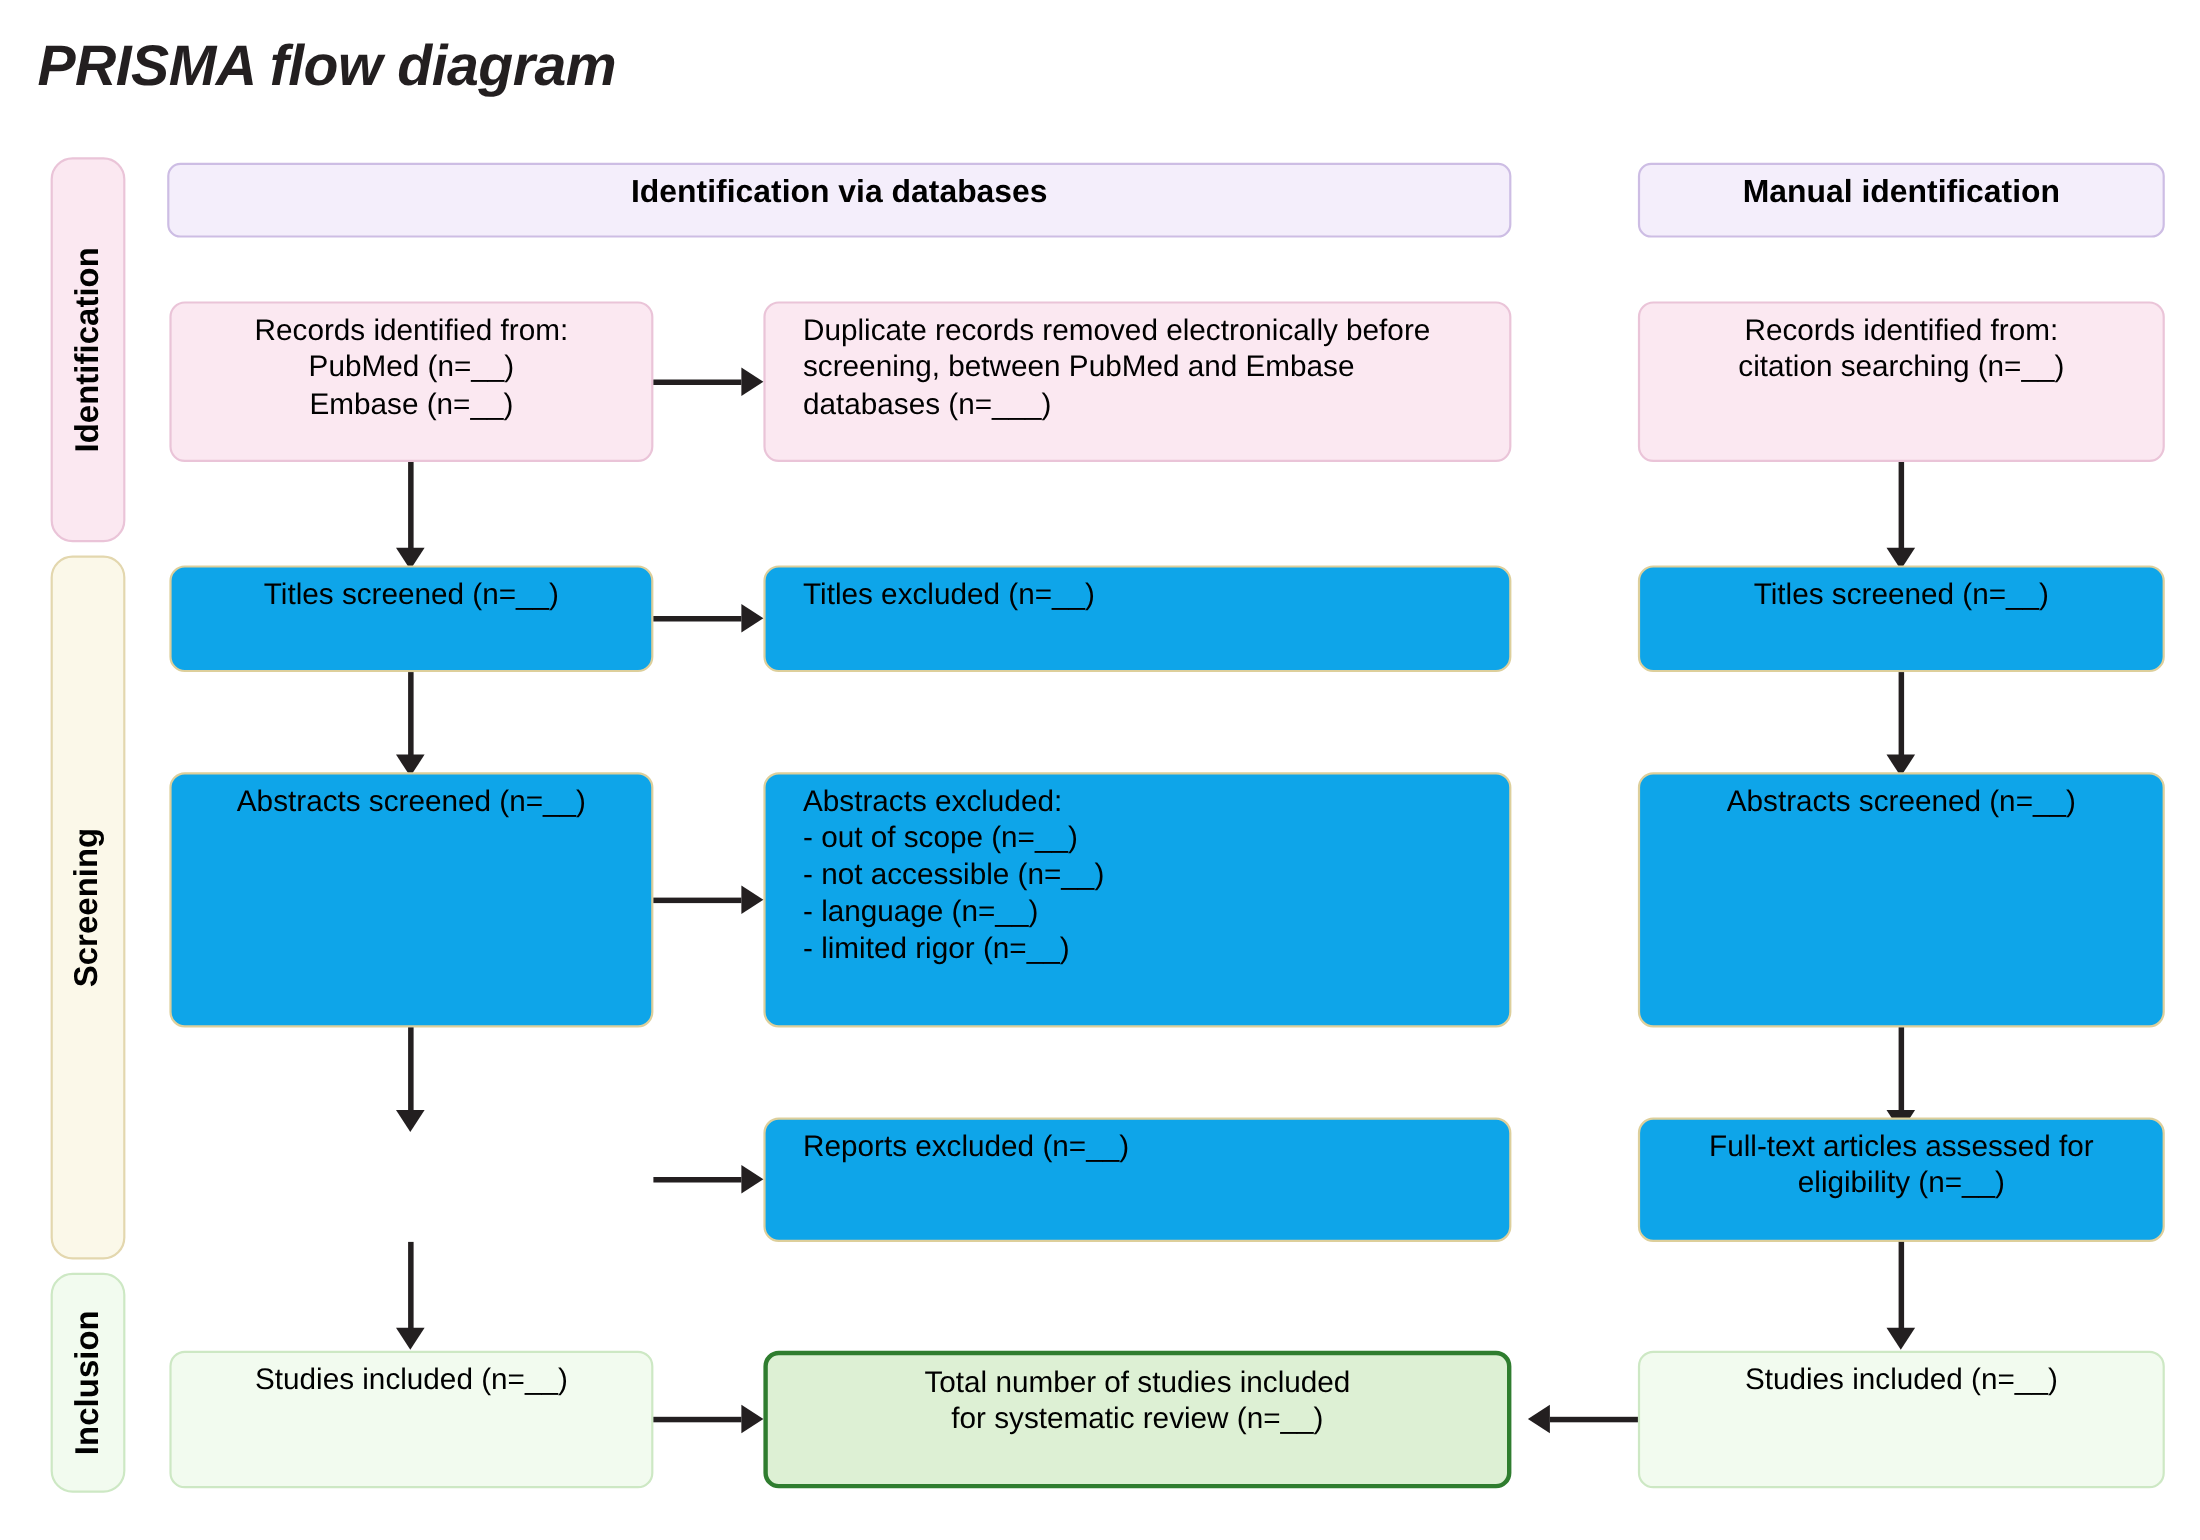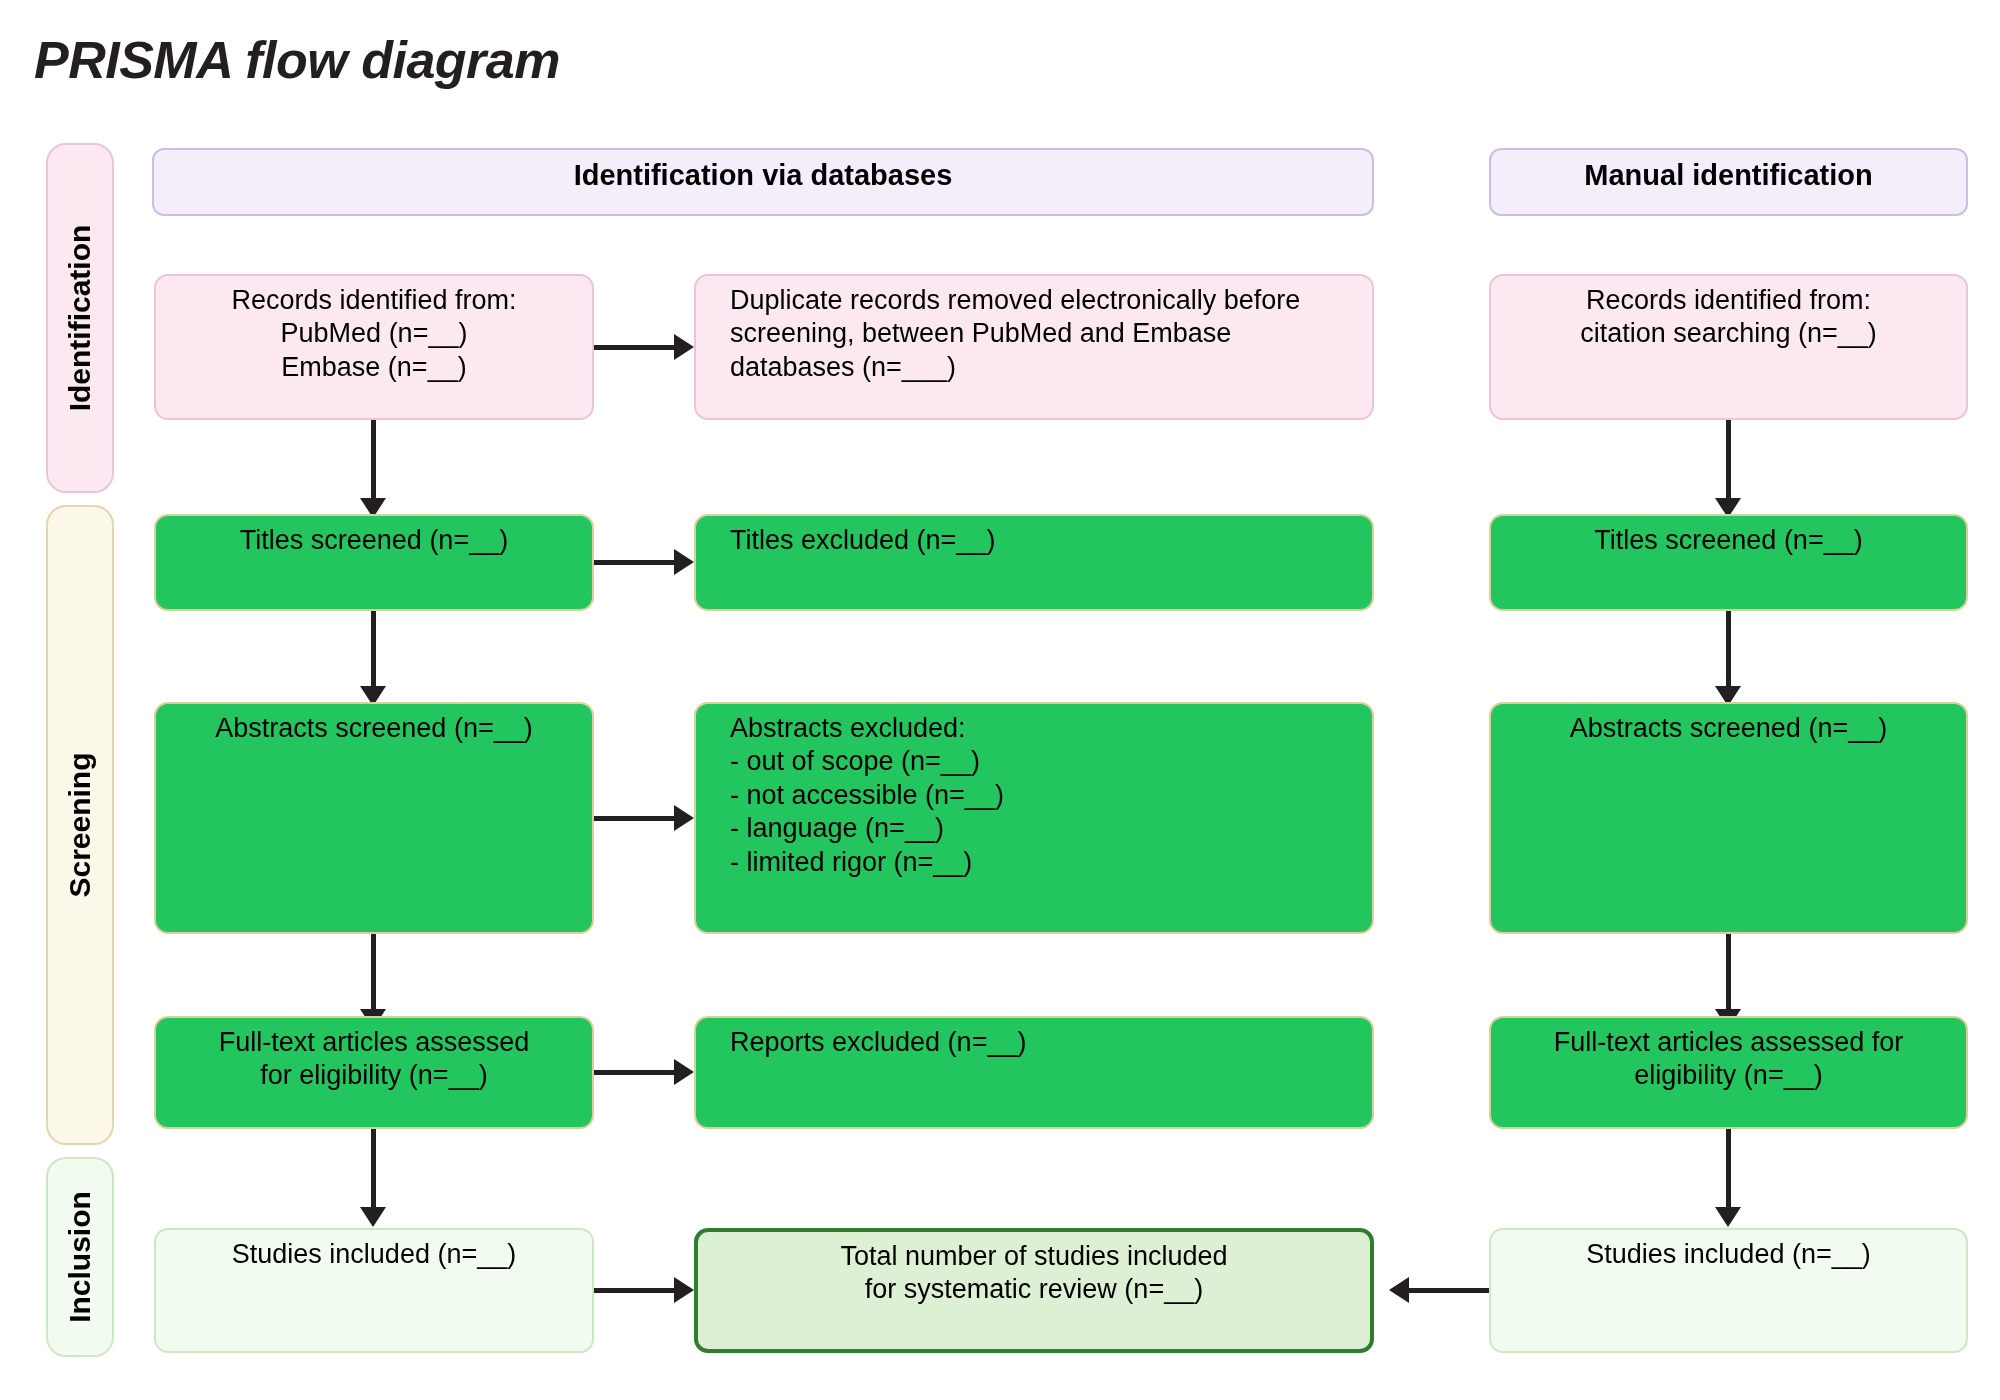--- a/index.html
+++ b/index.html
@@ -26,21 +26,21 @@
     padding:8px 14px;
   }
   .box .txt{width:100%;white-space:pre-line;}
   .box.left-align{justify-content:flex-start;text-align:left;padding-left:34px;}
   .box.left-align .txt{white-space:pre-line;}
 
   
   .hdr{background:#f4eefb;border:2px solid #cdbde4;border-radius:12px;
        font-weight:bold;font-size:29px;color:#000;}
   .pink{background:#fbe8f1;border:2px solid #eac4d8;}
-  .cream{background:#22c55e;border:2px solid #ddcf9b;}
+  .cream{background:#0ea5e9;border:2px solid #ddcf9b;}
   .green{background:#f2fbef;border:2px solid #cde8c4;}
   .green-strong{background:#ddf0d4;border:4px solid #2f7d2f;border-radius:14px;}
 
   
   .rail{
     position:absolute;box-sizing:border-box;
     border-radius:20px;
     display:flex;align-items:center;justify-content:center;
   }
   .rail .rlabel{
@@ -162,24 +162,20 @@
 
   <div class="conn hline" style="left:594px;top:816px;width:80px;"></div>
   <div class="arrow-right" style="left:674px;top:805px;"></div>
 
   <div class="conn vline" style="left:371px;top:934px;width:5px;height:82px;"></div>
   <div class="arrow-down" style="left:360px;top:1009px;"></div>
 
   <div class="conn vline" style="left:1726px;top:934px;width:5px;height:82px;"></div>
   <div class="arrow-down" style="left:1715px;top:1009px;"></div>
 
-  <div class="box cream" style="left:154px;top:1016px;width:440px;height:113px;">
-    <span class="txt">Full-text articles assessed
-for eligibility (n=__)</span>
-  </div>
 
   <div class="box cream left-align" style="left:694px;top:1016px;width:680px;height:113px;">
     <span class="txt">Reports excluded (n=__)</span>
   </div>
 
   <div class="box cream" style="left:1489px;top:1016px;width:479px;height:113px;">
     <span class="txt">Full-text articles  assessed for
 eligibility (n=__)</span>
   </div>
 

